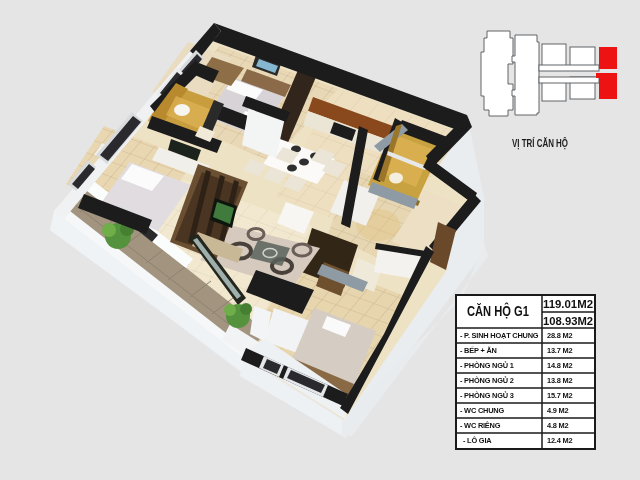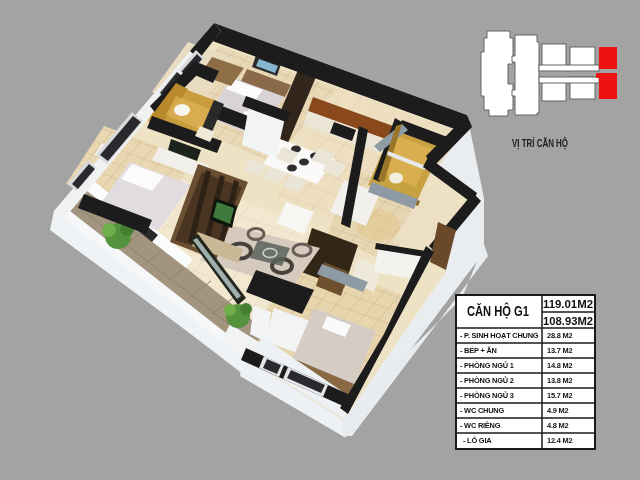--- a/index.html
+++ b/index.html
@@ -1,16 +1,16 @@
 <!DOCTYPE html>
 <html><head>
 <meta charset="utf-8">
 <style>
 html,body{margin:0;padding:0;background:#ffffff;}
-#page{position:relative;width:640px;height:480px;background:#a3a3a3;overflow:hidden;
+#page{position:relative;width:640px;height:480px;background:#e5e5e5;overflow:hidden;
 font-family:"Liberation Sans", sans-serif;}
 </style>
 </head>
 <body>
 <div id="page">
 <svg width="640" height="480" viewBox="0 0 640 480" xmlns="http://www.w3.org/2000/svg">
 <defs>
 <pattern id="tile" width="15" height="15" patternUnits="userSpaceOnUse" patternTransform="matrix(0.94,0.345,-0.64,0.77,0,0)">
 <path d="M0 0H15M0 0V15" stroke="rgba(125,100,60,0.28)" stroke-width="1" fill="none"></path>
 </pattern>

